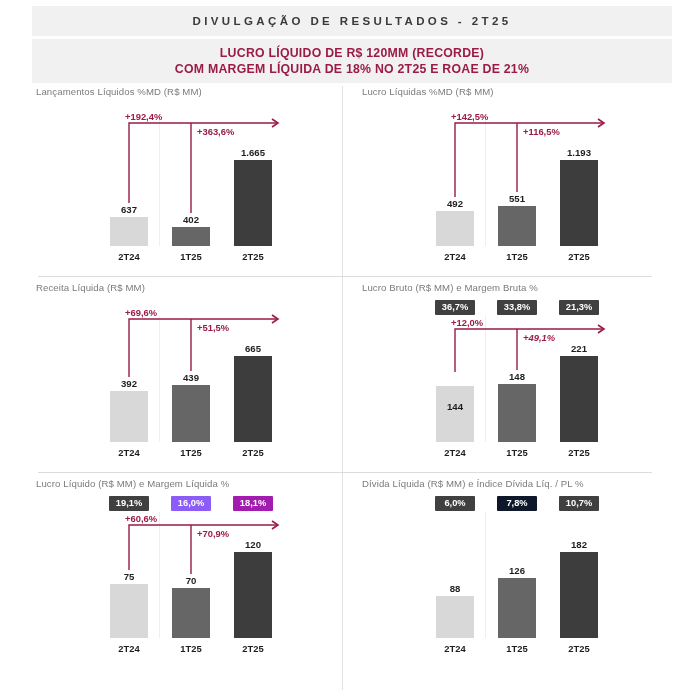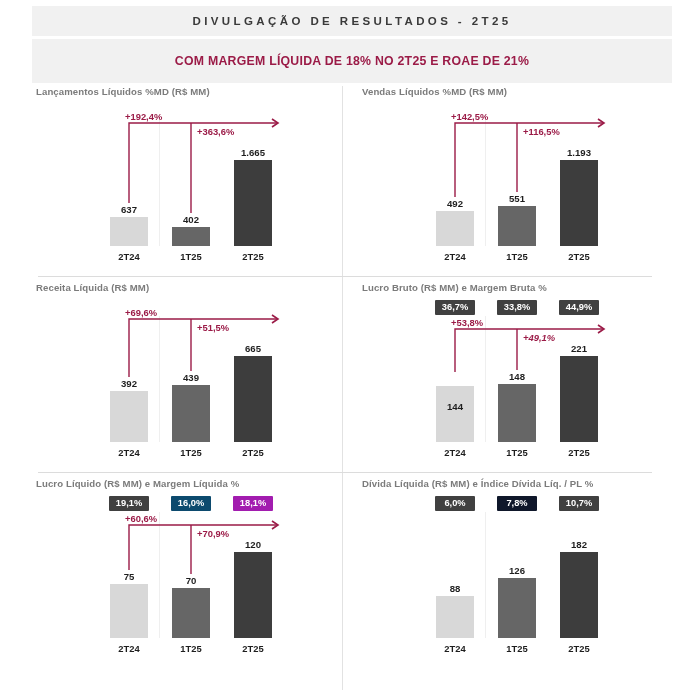--- a/index.html
+++ b/index.html
@@ -29,21 +29,21 @@
   }
 
   
   .grid{position:absolute;left:0;top:86px;width:690px;height:604px;}
   .vdiv{position:absolute;top:0;width:1px;background:#e2e2e2;}
   .hdiv{position:absolute;left:38px;width:614px;height:1px;background:#dcdcdc;}
 
   .cell{position:absolute;width:318px;height:188px;}
   .cell-title{
     position:absolute;left:12px;top:0;
-    font-size:9.6px;color:#7b7b7b;font-weight:700;
+    font-size:9.6px;color:#7b7b7b;font-weight:400;
     letter-spacing:.1px;white-space:nowrap;
   }
 
   .plot{position:absolute;left:0;top:16px;width:318px;height:172px;}
 
   
   .inner-sep{position:absolute;width:1px;background:#efefef;}
 
   
   .bar{position:absolute;width:38px;}
@@ -80,20 +80,21 @@
 </head>
 <body>
 
 <div class="page">
 
   <div class="hdr-band" id="hdr-top">
     <span class="hdr-title">DIVULGAÇÃO DE RESULTADOS  -  2T25</span>
   </div>
 
   <div class="hdr-band" id="hdr-sub">
+    <span class="hdr-sub-line">LUCRO LÍQUIDO DE R$ 120MM (RECORDE)</span>
     <span class="hdr-sub-line">COM MARGEM LÍQUIDA DE 18% NO 2T25 E ROAE DE 21%</span>
   </div>
 
   <div class="grid" id="chart-grid">
       <div class="vdiv" style="left: 342px; height: 604px;"></div>
       <div class="hdiv" style="top: 190px;"></div>
       <div class="hdiv" style="top: 386px;"></div>
       <div class="cell" style="left: 24px; top: 0px;">
         <div class="cell-title">Lançamentos Líquidos %MD (R$ MM)</div>
         <div class="plot">
@@ -110,21 +111,21 @@
           <svg class="arrow-svg" width="318" height="188">
             <path d="M105 101 L105 21 L254 21" stroke="#9B1B47" stroke-width="1.4" fill="none"></path>
             <path d="M248 17 L254 21 L248 25" stroke="#9B1B47" stroke-width="1.6" fill="none" stroke-linejoin="miter"></path>
             <path d="M167 111 L167 21" stroke="#9B1B47" stroke-width="1.4" fill="none"></path>
           </svg>
           <div class="growth-lbl" style="left: 101px; top: 9px;">+192,4%</div>
           <div class="growth-lbl" style="left: 173px; top: 24px;">+363,6%</div>
         </div>
       </div>
       <div class="cell" style="left: 350px; top: 0px;">
-        <div class="cell-title">Vendas Líquidos %MD (R$ MM)</div>
+        <div class="cell-title">Lucro Líquidas %MD (R$ MM)</div>
         <div class="plot">
           <div class="inner-sep" style="left: 135px; top: 18px; height: 126px;"></div>
           <div class="bar c1" style="left: 86px; top: 109px; height: 35px;"></div>
           <div class="bar-val" style="left: 76px; top: 96px;">492</div>
           <div class="cat" style="left: 76px; top: 149px;">2T24</div>
           <div class="bar c2" style="left: 148px; top: 104px; height: 40px;"></div>
           <div class="bar-val" style="left: 138px; top: 91px;">551</div>
           <div class="cat" style="left: 138px; top: 149px;">1T25</div>
           <div class="bar c3" style="left: 210px; top: 58px; height: 86px;"></div>
           <div class="bar-val" style="left: 200px; top: 45px;">1.193</div>
@@ -168,45 +169,45 @@
           <div class="bar-val" style="left: 76px; top: 75px; margin-top: 28px;">144</div>
           <div class="cat" style="left: 76px; top: 149px;">2T24</div>
           <div class="bar c2" style="left: 148px; top: 86px; height: 58px;"></div>
           <div class="bar-val" style="left: 138px; top: 73px;">148</div>
           <div class="cat" style="left: 138px; top: 149px;">1T25</div>
           <div class="bar c3" style="left: 210px; top: 58px; height: 86px;"></div>
           <div class="bar-val" style="left: 200px; top: 45px;">221</div>
           <div class="cat" style="left: 200px; top: 149px;">2T25</div>
           <div class="badge" style="background: rgb(64, 64, 64); left: 85px; top: 2px; width: 28px;">36,7%</div>
           <div class="badge" style="background: rgb(64, 64, 64); left: 147px; top: 2px; width: 28px;">33,8%</div>
-          <div class="badge" style="background: rgb(64, 64, 64); left: 209px; top: 2px; width: 28px;">44,9%</div>
+          <div class="badge" style="background: rgb(64, 64, 64); left: 209px; top: 2px; width: 28px;">21,3%</div>
           <svg class="arrow-svg" width="318" height="188">
             <path d="M105 74 L105 31 L254 31" stroke="#9B1B47" stroke-width="1.4" fill="none"></path>
             <path d="M248 27 L254 31 L248 35" stroke="#9B1B47" stroke-width="1.6" fill="none" stroke-linejoin="miter"></path>
             <path d="M167 72 L167 31" stroke="#9B1B47" stroke-width="1.4" fill="none"></path>
           </svg>
-          <div class="growth-lbl" style="left: 101px; top: 19px;">+53,8%</div>
+          <div class="growth-lbl" style="left: 101px; top: 19px;">+12,0%</div>
           <div class="growth-lbl" style="left: 173px; top: 34px; font-style: italic;">+49,1%</div>
         </div>
       </div>
       <div class="cell" style="left: 24px; top: 392px;">
         <div class="cell-title">Lucro Líquido (R$ MM) e Margem Líquida %</div>
         <div class="plot">
           <div class="inner-sep" style="left: 135px; top: 18px; height: 126px;"></div>
           <div class="bar c1" style="left: 86px; top: 90px; height: 54px;"></div>
           <div class="bar-val" style="left: 76px; top: 77px;">75</div>
           <div class="cat" style="left: 76px; top: 149px;">2T24</div>
           <div class="bar c2" style="left: 148px; top: 94px; height: 50px;"></div>
           <div class="bar-val" style="left: 138px; top: 81px;">70</div>
           <div class="cat" style="left: 138px; top: 149px;">1T25</div>
           <div class="bar c3" style="left: 210px; top: 58px; height: 86px;"></div>
           <div class="bar-val" style="left: 200px; top: 45px;">120</div>
           <div class="cat" style="left: 200px; top: 149px;">2T25</div>
           <div class="badge" style="background: rgb(64, 64, 64); left: 85px; top: 2px; width: 28px;">19,1%</div>
-          <div class="badge" style="background: #0c4a6e; left: 147px; top: 2px; width: 28px;">16,0%</div>
+          <div class="badge" style="background: #8b5cf6; left: 147px; top: 2px; width: 28px;">16,0%</div>
           <div class="badge" style="background: #a21caf; left: 209px; top: 2px; width: 28px;">18,1%</div>
           <svg class="arrow-svg" width="318" height="188">
             <path d="M105 76 L105 31 L254 31" stroke="#9B1B47" stroke-width="1.4" fill="none"></path>
             <path d="M248 27 L254 31 L248 35" stroke="#9B1B47" stroke-width="1.6" fill="none" stroke-linejoin="miter"></path>
             <path d="M167 80 L167 31" stroke="#9B1B47" stroke-width="1.4" fill="none"></path>
           </svg>
           <div class="growth-lbl" style="left: 101px; top: 19px;">+60,6%</div>
           <div class="growth-lbl" style="left: 173px; top: 34px;">+70,9%</div>
         </div>
       </div>

